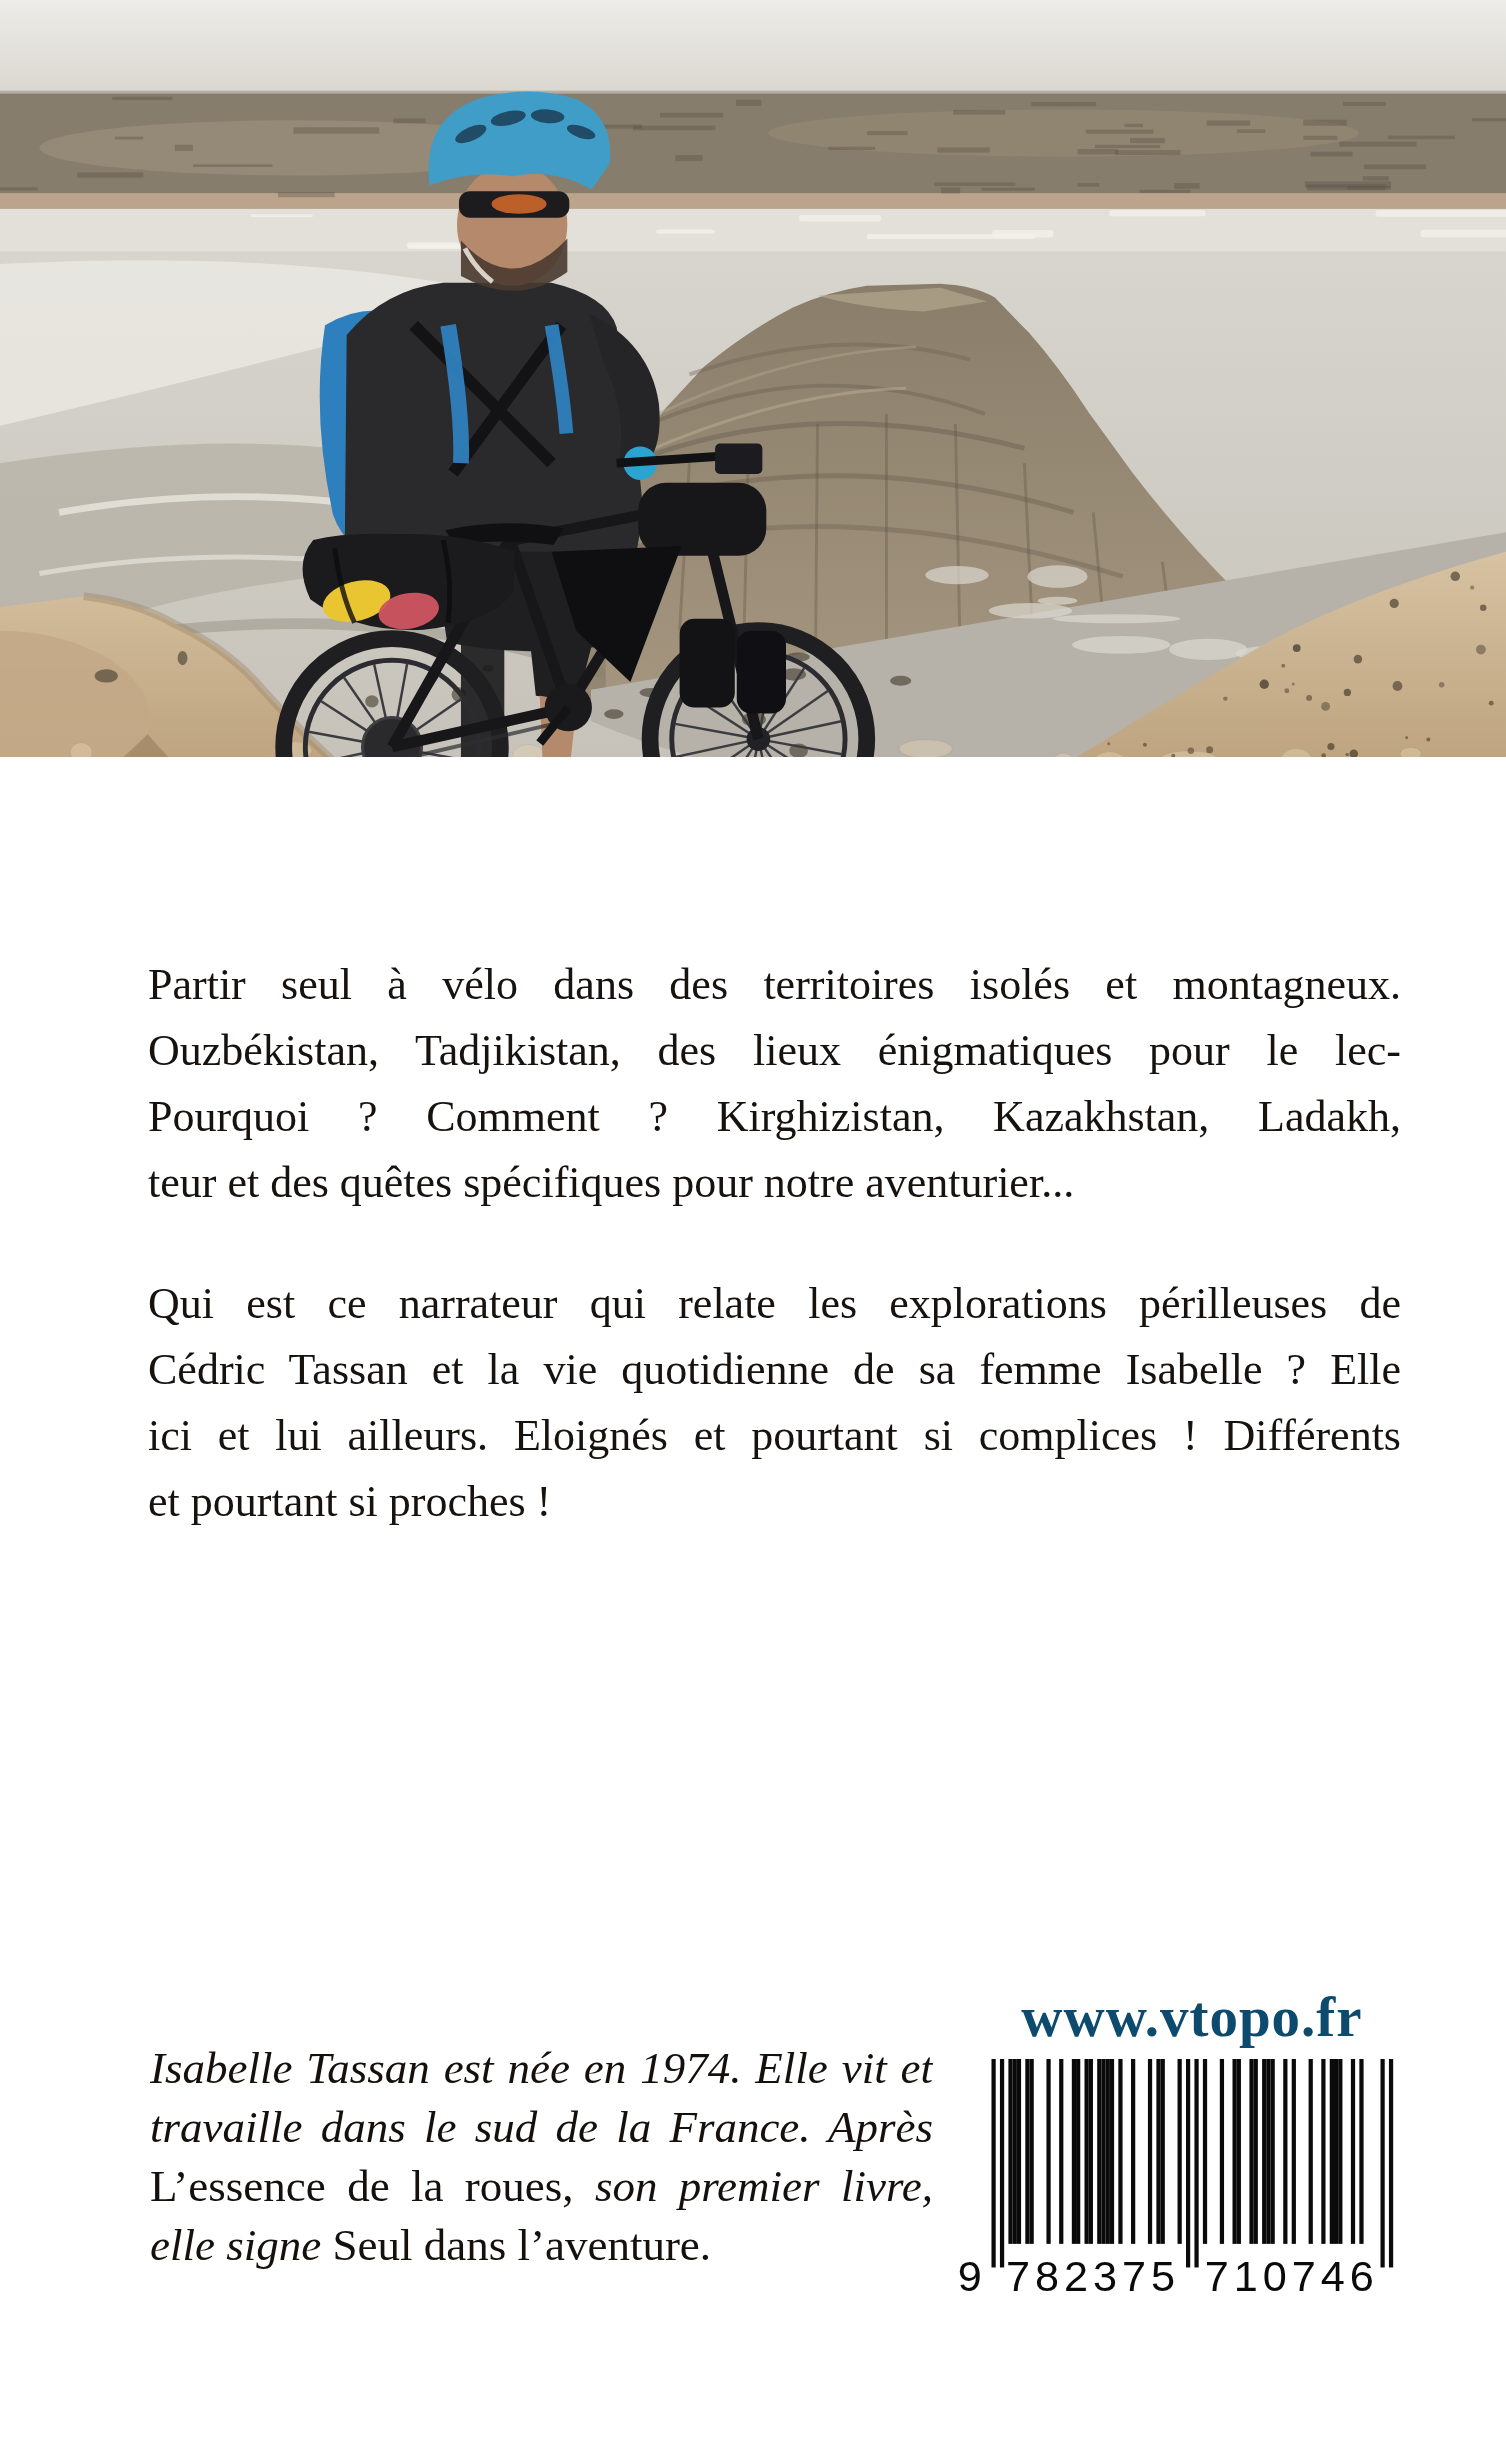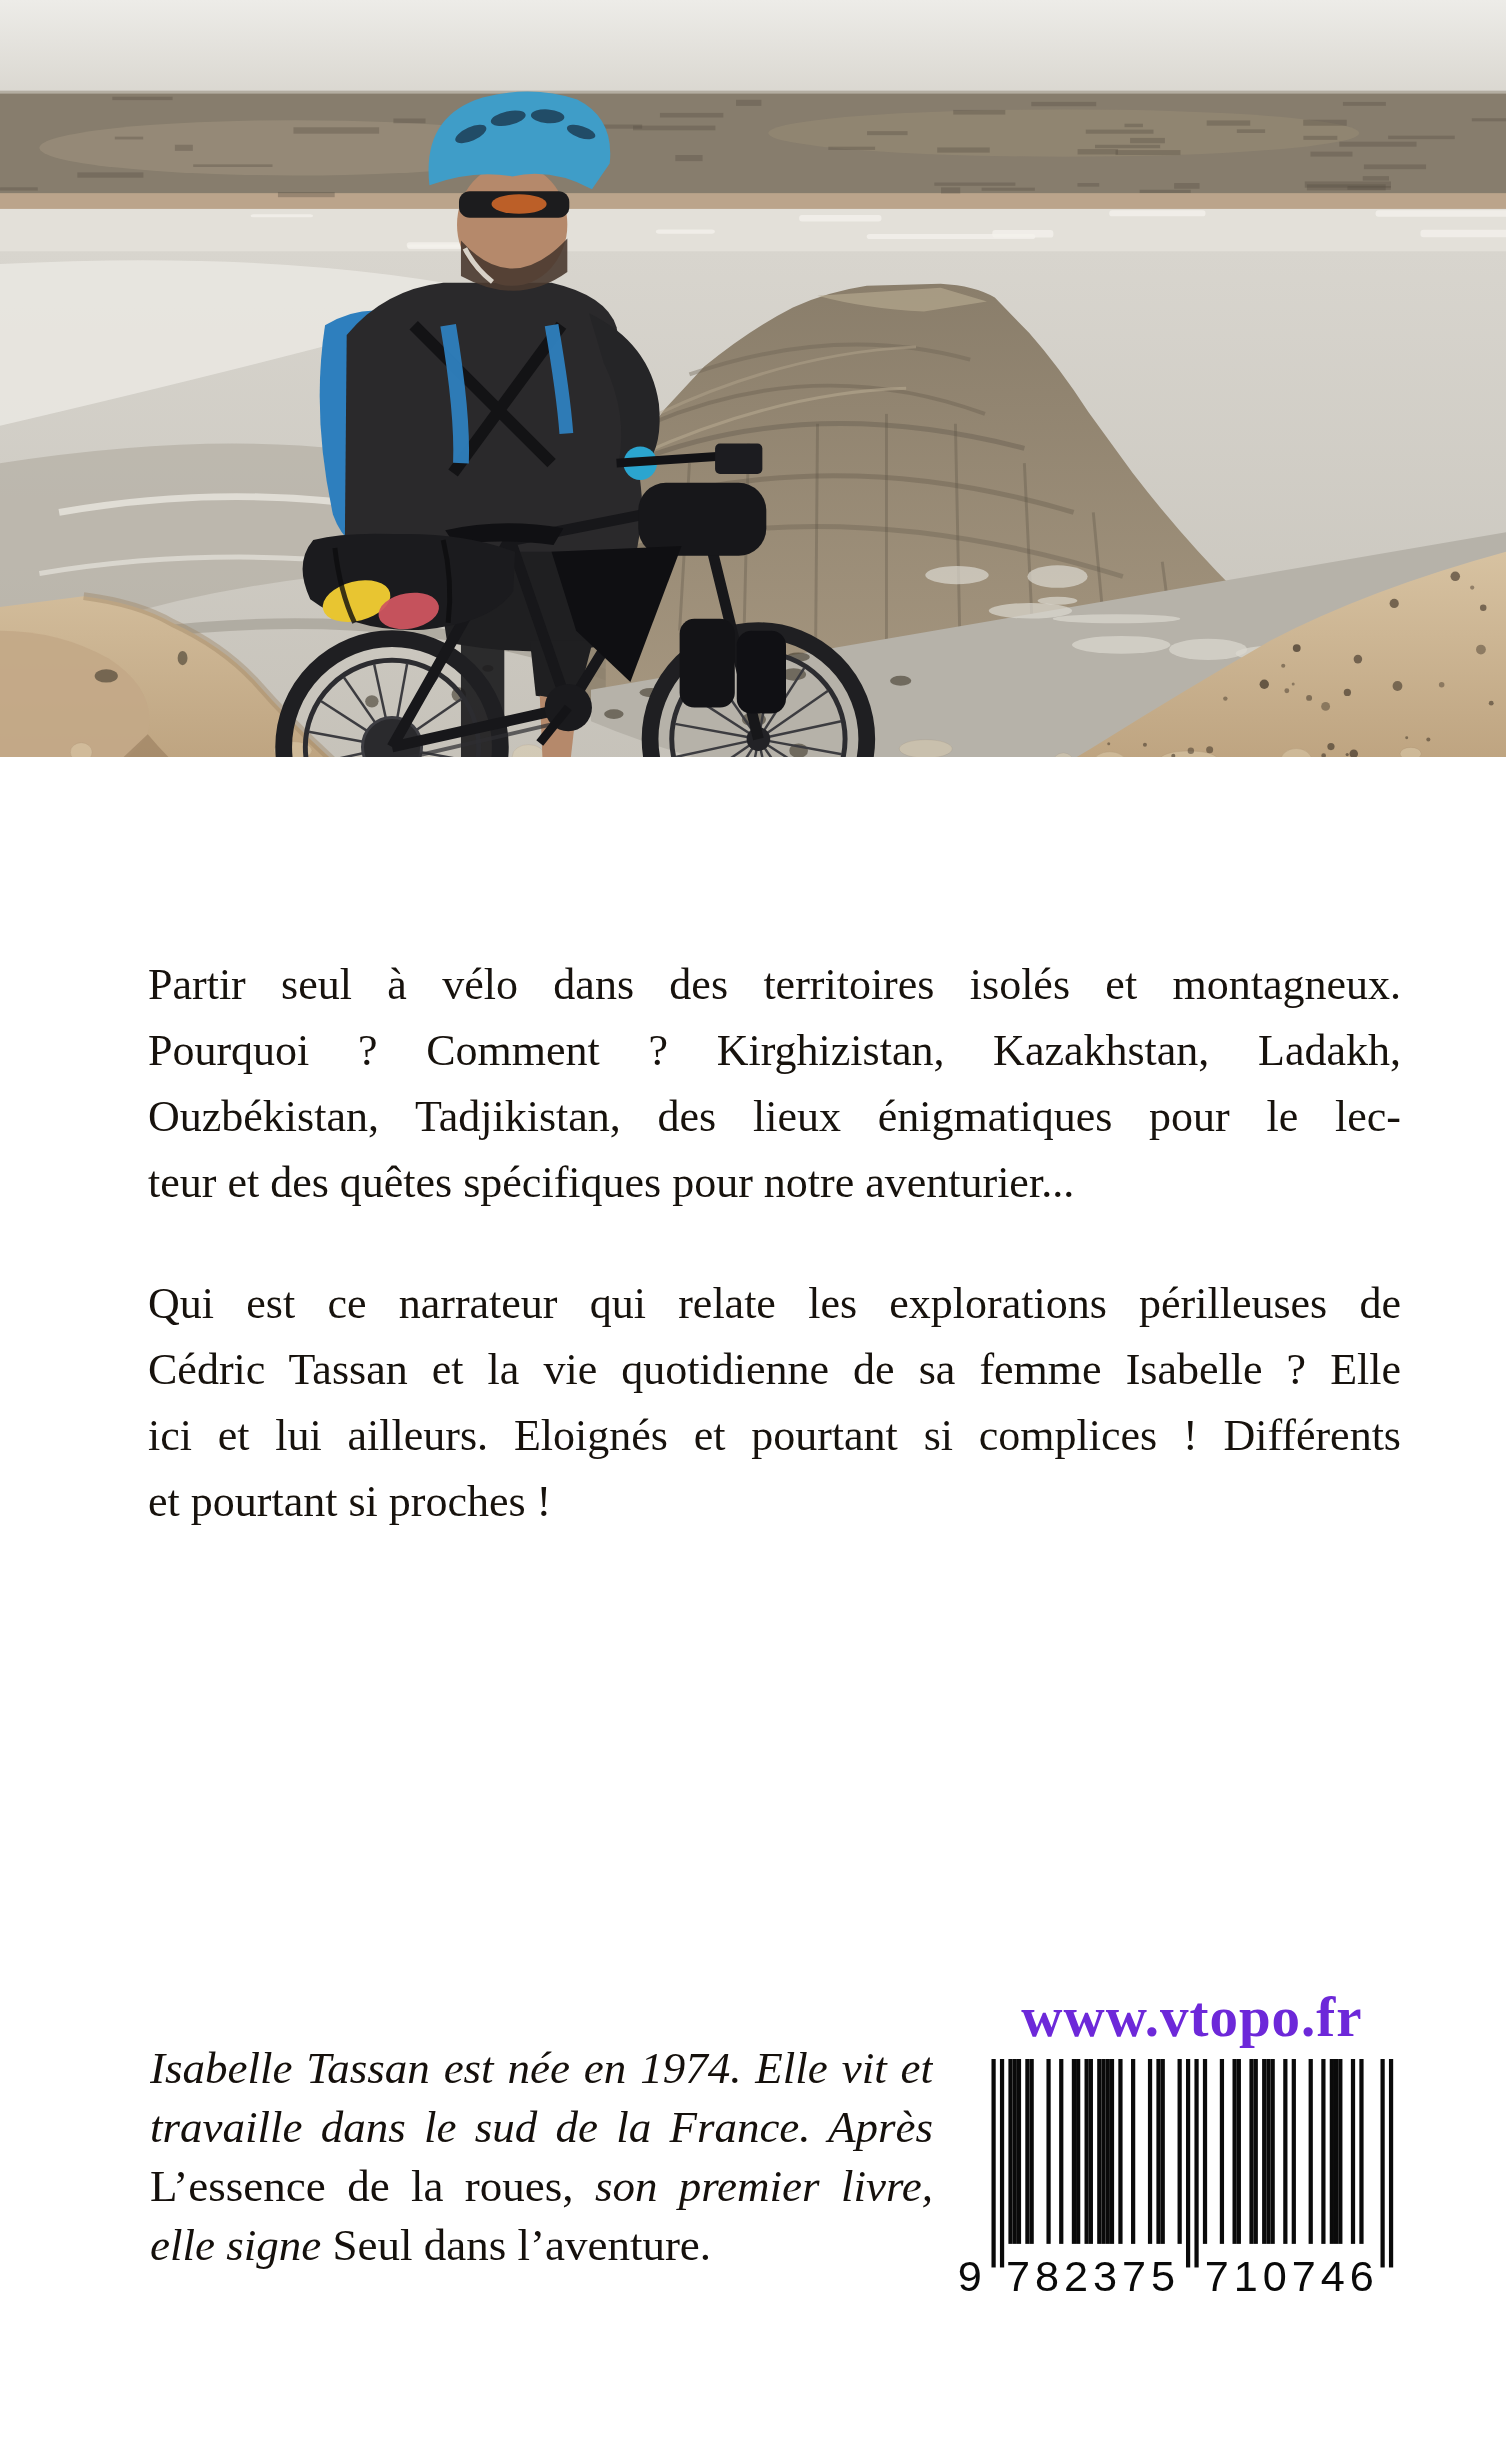--- a/index.html
+++ b/index.html
@@ -23,21 +23,21 @@
   
   .synopsis{position:absolute;left:148px;top:952px;width:1253px;
             font-size:44px;color:#17120d;}
   .para{margin:0 0 55px 0;}
   .syn-line{text-align:justify;text-align-last:justify;line-height:66px;height:66px;
             overflow:hidden;}
   .syn-line.last{text-align-last:left;}
 
   
   .website{position:absolute;left:989px;top:1984px;width:406px;text-align:center;
-           font-weight:bold;font-size:57px;letter-spacing:1px;color:#6d28d9;}
+           font-weight:bold;font-size:57px;letter-spacing:1px;color:#0c4a6e;}
 
   .bio{position:absolute;left:150px;top:2039px;width:783px;font-size:45px;color:#15100c;}
   .bio-line{text-align:justify;text-align-last:justify;line-height:59px;height:59px;overflow:hidden;}
   .bio-line.last{text-align-last:left;}
   .bio .it{font-style:italic;}
   .bio .rm{font-style:normal;}
 
   .barcode-wrap{position:absolute;left:936px;top:2059px;width:463px;height:236px;}
   .barcode-wrap svg{display:block;width:463px;height:236px;}
   .bc-digit{font-family:"Liberation Sans", sans-serif;font-size:44px;fill:#0a0a0a;}
@@ -466,22 +466,22 @@
         <rect x="748" y="640" width="50" height="84" rx="15" fill="#101014"></rect>
       </g>
     </svg>
 
     <div class="title-overlay">SEUL DANS L’AVENTURE</div>
   </div>
 
   <div class="synopsis" id="synopsis">
       <div class="para">
         <div class="syn-line">Partir seul à vélo dans des territoires isolés et montagneux.</div>
+        <div class="syn-line">Ouzbékistan, Tadjikistan, des lieux énigmatiques pour le lec-</div>
         <div class="syn-line">Pourquoi ? Comment ? Kirghizistan, Kazakhstan, Ladakh,</div>
-        <div class="syn-line">Ouzbékistan, Tadjikistan, des lieux énigmatiques pour le lec-</div>
         <div class="syn-line last">teur et des quêtes spécifiques pour notre aventurier...</div>
       </div>
       <div class="para">
         <div class="syn-line">Qui est ce narrateur qui relate les explorations périlleuses de</div>
         <div class="syn-line">Cédric Tassan et la vie quotidienne de sa femme Isabelle ? Elle</div>
         <div class="syn-line">ici et lui ailleurs. Eloignés et pourtant si complices ! Différents</div>
         <div class="syn-line last">et pourtant si proches !</div>
       </div>
     </div>
 

